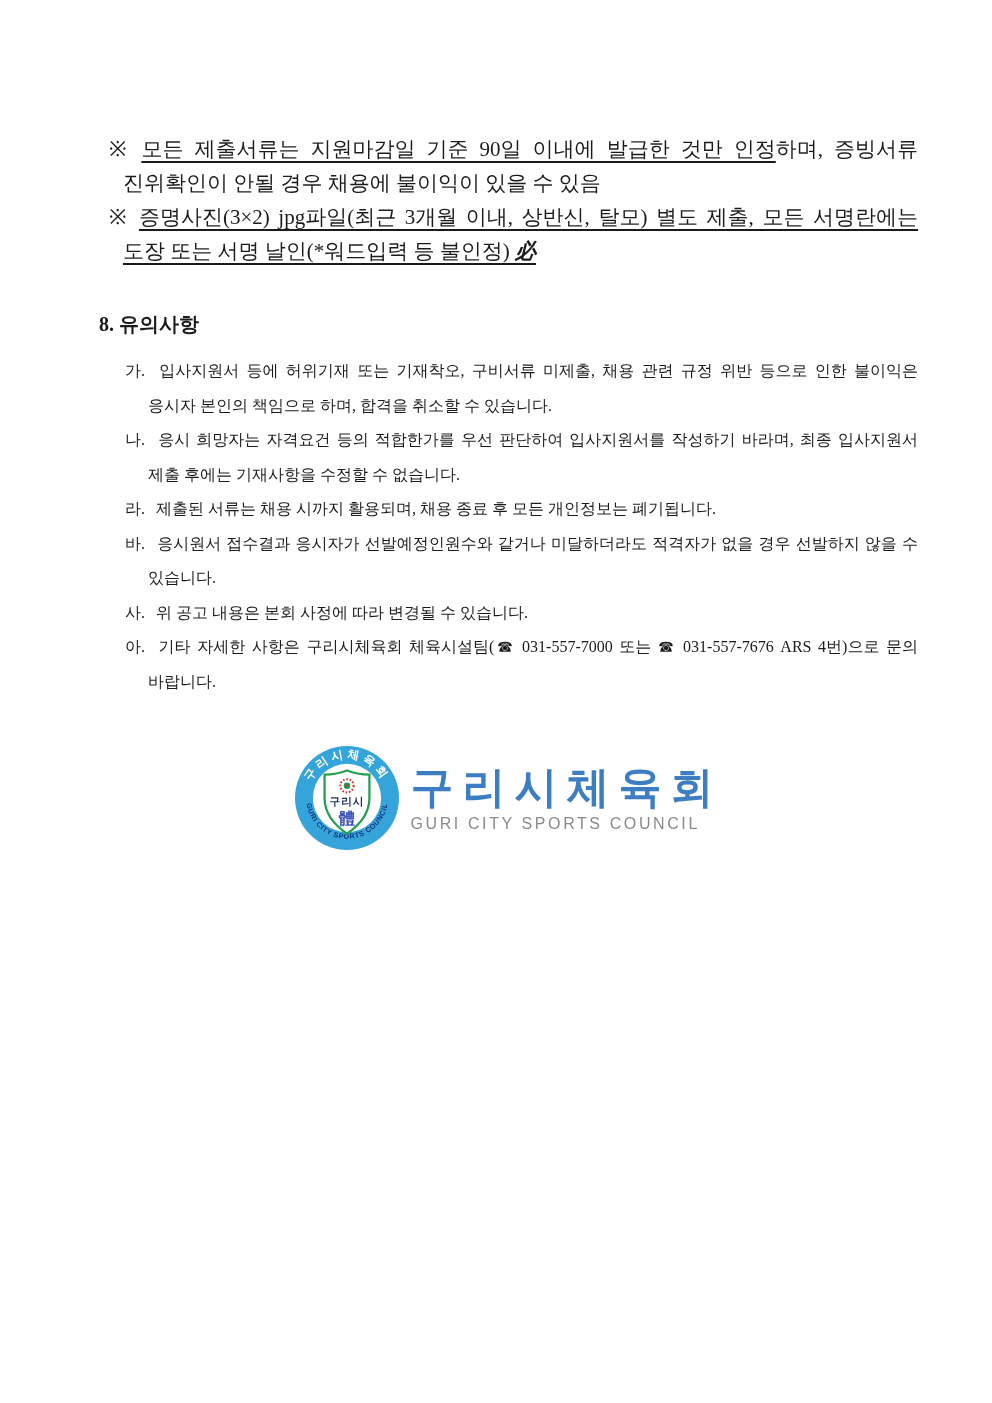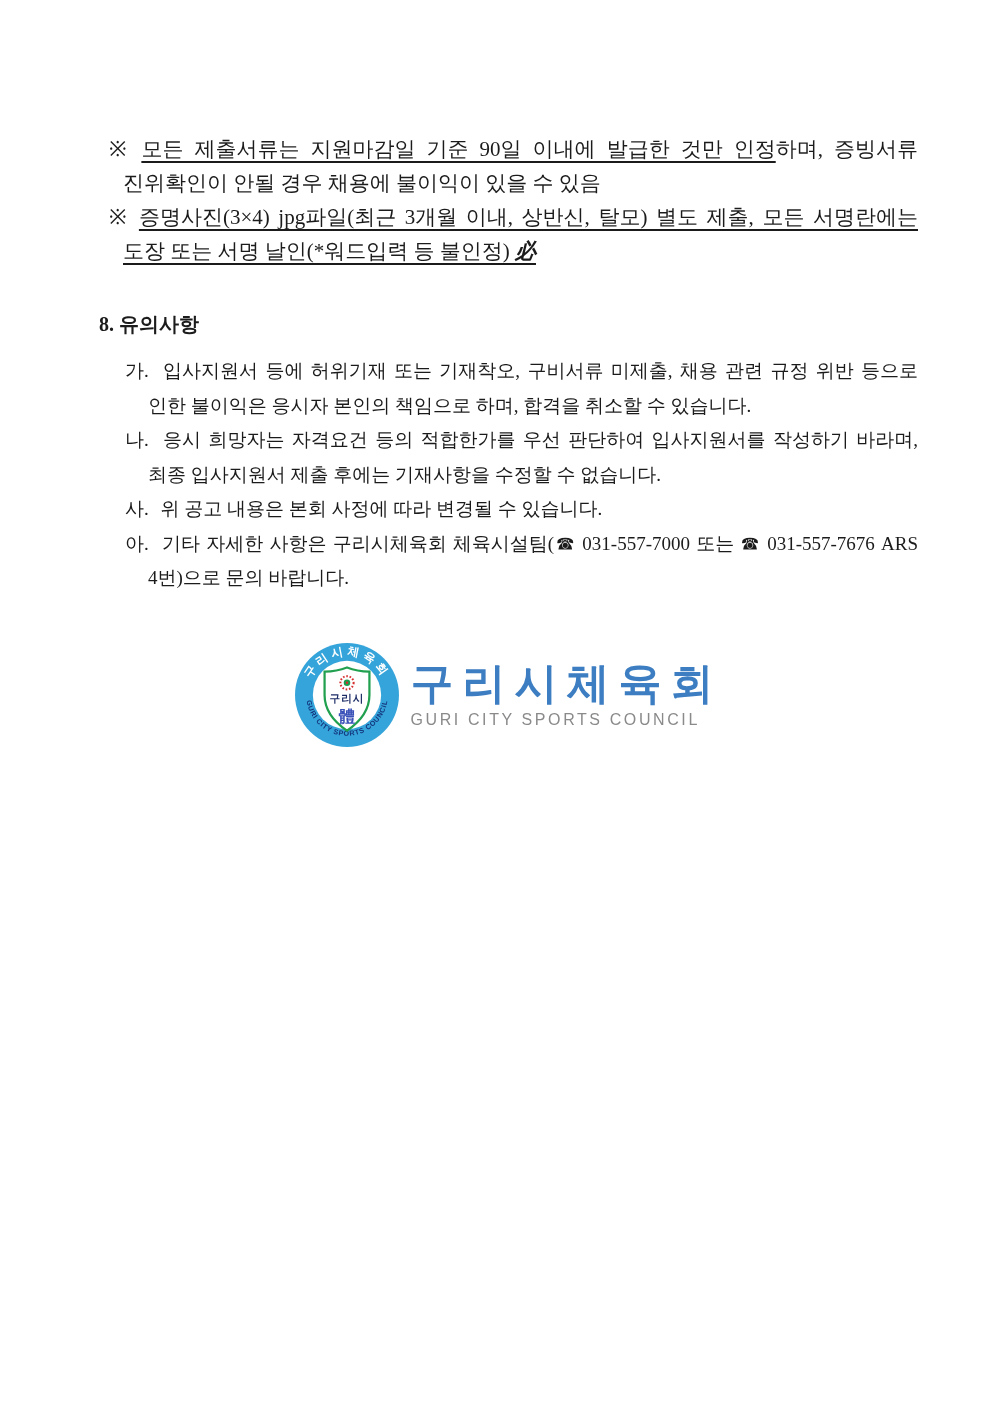--- a/index.html
+++ b/index.html
@@ -38,21 +38,21 @@
   .section-title {
     margin: 38px 0 0 87px;
     font-size: 20px;
     line-height: 36px;
     font-weight: bold;
   }
   .items {
     margin-top: 12px;
     margin-left: 113px;
     margin-right: 86px;
-    font-size: 19px;
+    font-size: 16px;
     line-height: 34.5px;
     text-align: justify;
     word-break: keep-all;
   }
   .item { margin: 0; padding-left: 23px; text-indent: -23px; }
   .item .label { margin-right: 7px; }
 
   
   .logo {
     margin-top: 46px;
@@ -93,28 +93,30 @@
     color: #1b1b1b;
   }
 </style>
 </head>
 <body>
 
 <div class="page">
 
   <div class="notes">
     <p class="note"><span class="marker">※</span><span class="u">모든 제출서류는 지원마감일 기준 90일 이내에 발급한 것만 인정</span><span>하며, 증빙서류 진위확인이 안될 경우 채용에 불이익이 있을 수 있음</span></p>
-    <p class="note"><span class="marker">※</span><span class="u">증명사진(3×4) jpg파일(최근 3개월 이내, 상반신, 탈모) 별도 제출, 모든 서명란에는 도장 또는 서명 날인(*워드입력 등 불인정) </span><span class="u emph">必</span></p>
+    <p class="note"><span class="marker">※</span><span class="u">증명사진(3×2) jpg파일(최근 3개월 이내, 상반신, 탈모) 별도 제출, 모든 서명란에는 도장 또는 서명 날인(*워드입력 등 불인정) </span><span class="u emph">必</span></p>
   </div>
 
   <h2 class="section-title">8. 유의사항</h2>
 
   <div class="items">
     <p class="item"><span class="label">가.</span> <span>입사지원서 등에 허위기재 또는 기재착오, 구비서류 미제출, 채용 관련 규정 위반 등으로 인한 불이익은 응시자 본인의 책임으로 하며, 합격을 취소할 수 있습니다.</span></p>
     <p class="item"><span class="label">나.</span> <span>응시 희망자는 자격요건 등의 적합한가를 우선 판단하여 입사지원서를 작성하기 바라며, 최종 입사지원서 제출 후에는 기재사항을 수정할 수 없습니다.</span></p>
+    <p class="item"><span class="label">라.</span> <span>제출된 서류는 채용 시까지 활용되며, 채용 종료 후 모든 개인정보는 폐기됩니다.</span></p>
+    <p class="item"><span class="label">바.</span> <span>응시원서 접수결과 응시자가 선발예정인원수와 같거나 미달하더라도 적격자가 없을 경우 선발하지 않을 수 있습니다.</span></p>
     <p class="item"><span class="label">사.</span> <span>위 공고 내용은 본회 사정에 따라 변경될 수 있습니다.</span></p>
     <p class="item"><span class="label">아.</span> <span>기타 자세한 사항은 구리시체육회 체육시설팀(☎ 031-557-7000 또는 ☎ 031-557-7676 ARS 4번)으로 문의 바랍니다.</span></p>
   </div>
 
   <div class="logo">
     <svg class="logo-emblem" viewBox="0 0 104 104" xmlns="http://www.w3.org/2000/svg" aria-hidden="true">
       <circle cx="52" cy="52" r="51" fill="#35a4da"></circle>
       <circle cx="52" cy="52" r="33.5" fill="#ffffff"></circle>
       <defs>
         <path id="arcTop" d="M 13 52 A 39 39 0 0 1 91 52" fill="none"></path>

